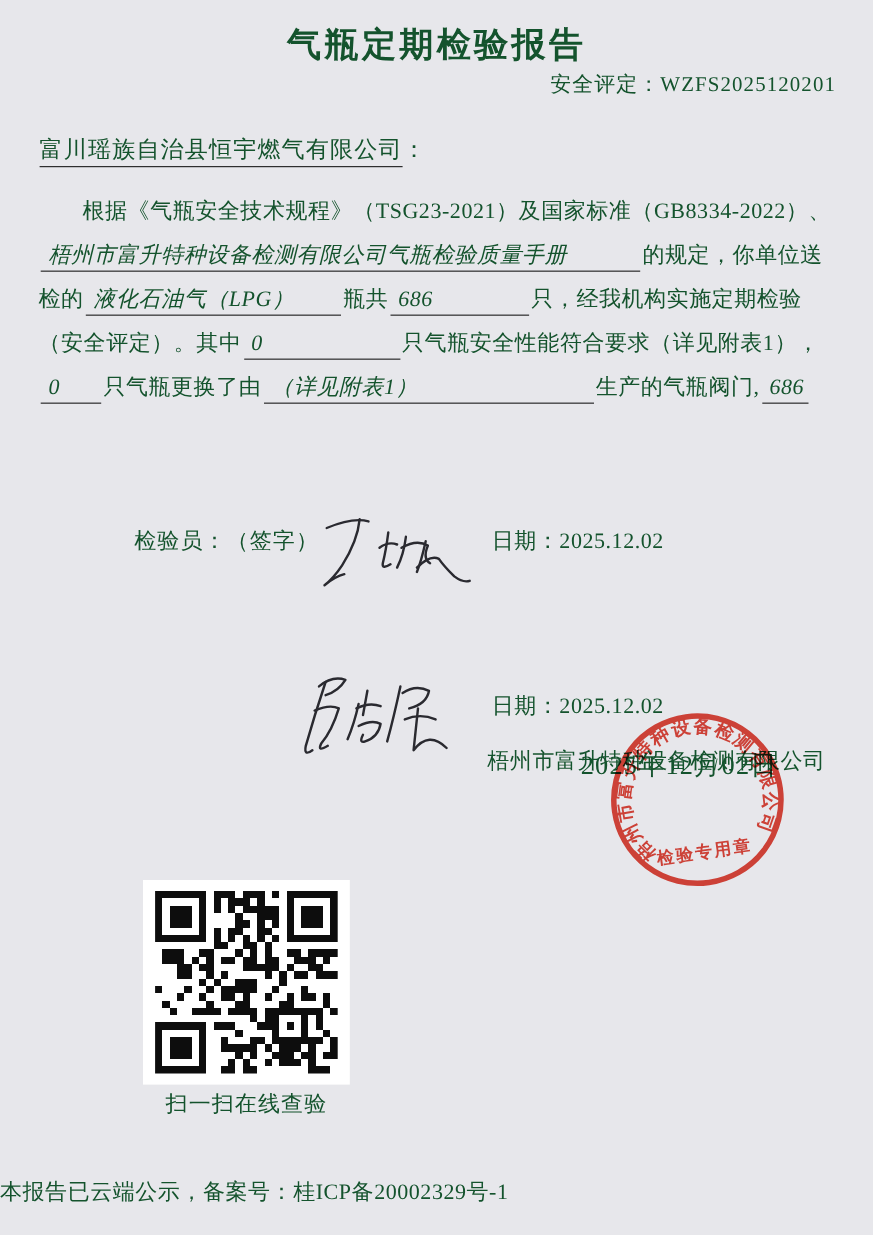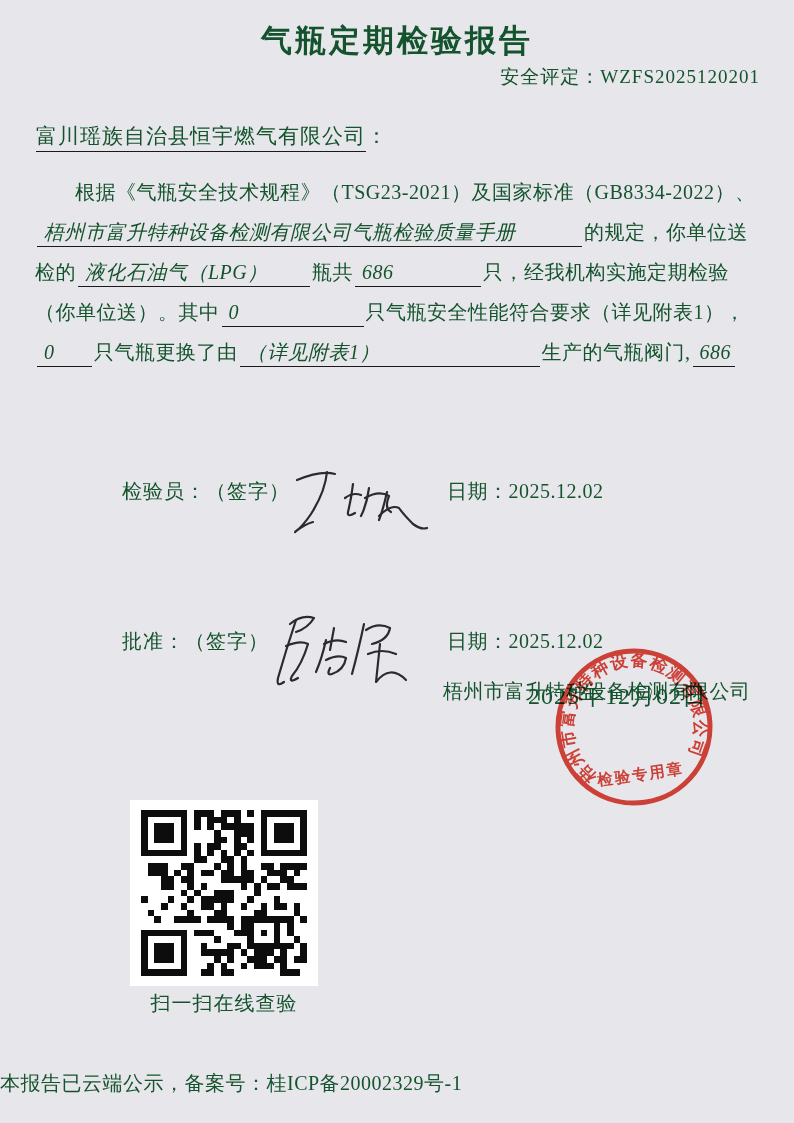--- a/index.html
+++ b/index.html
@@ -65,40 +65,39 @@
   </div>
 
   <div class="recipient">
     <span class="u-name">富川瑶族自治县恒宇燃气有限公司</span><span>：</span>
   </div>
 
   <div class="body-block" id="body-lines">
       <div class="bline indent"><span>根据《气瓶安全技术规程》（TSG23-2021）及国家标准（GB8334-2022）、</span></div>
       <div class="bline"><span class="ufield" style="min-width: 545px;">梧州市富升特种设备检测有限公司气瓶检验质量手册</span><span>的规定，你单位送</span></div>
       <div class="bline"><span>检的</span><span class="ufield" style="min-width: 232px;">液化石油气（LPG）</span><span>瓶共</span><span class="ufield" style="min-width: 126px;">686</span><span>只，经我机构实施定期检验</span></div>
-      <div class="bline"><span>（你单位送）。其中</span><span class="ufield" style="min-width: 142px;">0</span><span>只气瓶安全性能符合要求（详见附表1），</span></div>
+      <div class="bline"><span>（安全评定）。其中</span><span class="ufield" style="min-width: 142px;">0</span><span>只气瓶安全性能符合要求（详见附表1），</span></div>
       <div class="bline"><span class="ufield" style="min-width: 55px;">0</span><span>只气瓶更换了由</span><span class="ufield" style="min-width: 300px;">（详见附表1）</span><span>生产的气瓶阀门,</span><span class="ufield" style="min-width: 40px;">686</span></div>
     </div>
 
   <div class="sign-label" style="top:478px;left:122px;">检验员：（签字）</div>
   <svg class="signature" style="top:458px;left:283px;width:150px;height:92px;" viewBox="0 0 150 92">
     <path d="M14,22 Q38,12 52,16"></path>
     <path d="M44,14 Q42,34 28,56 Q20,68 12,74 Q22,66 30,64"></path>
     <path d="M62,40 Q70,34 78,37"></path>
     <path d="M70,26 Q68,42 65,54 Q64,60 72,55"></path>
     <path d="M86,30 Q84,46 78,58"></path>
     <path d="M82,40 Q96,32 106,38 Q101,50 108,54"></path>
     <path d="M104,34 Q100,52 96,62"></path>
     <path d="M96,58 Q108,46 116,50 Q120,56 130,66 Q138,72 144,70"></path>
   </svg>
   <div class="sign-date" style="top:478px;left:447px;">
     <span>日期：</span><span>2025.12.02</span>
   </div>
 
-  <div class="sign-label" style="top:628px;left:122px;">批准：（签字）</div>
   <svg class="signature" style="top:606px;left:268px;width:150px;height:98px;" viewBox="0 0 150 98">
     <path d="M22,18 Q34,8 46,12 Q40,22 28,26"></path>
     <path d="M28,14 Q18,44 10,72 Q8,82 16,76"></path>
     <path d="M18,40 Q32,34 40,38 Q34,58 24,70 Q20,78 30,72"></path>
     <path d="M58,34 Q54,52 48,66"></path>
     <path d="M66,22 L62,44"></path>
     <path d="M56,38 Q68,32 78,36"></path>
     <path d="M58,54 Q70,48 78,52 Q76,64 64,68 Q58,70 62,62"></path>
     <path d="M96,18 Q90,46 84,68"></path>
     <path d="M98,24 Q110,16 122,22 Q120,34 104,38"></path>

